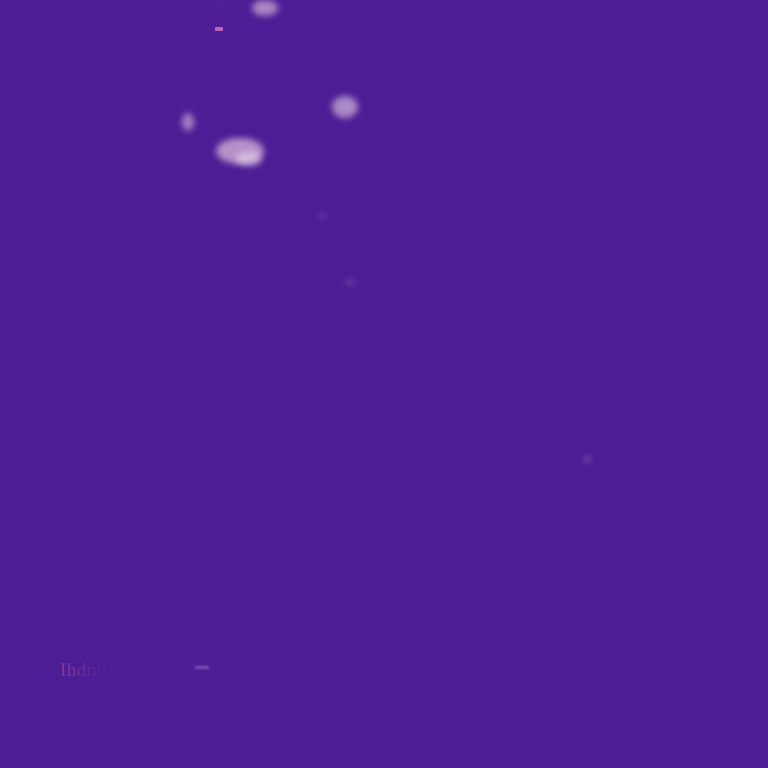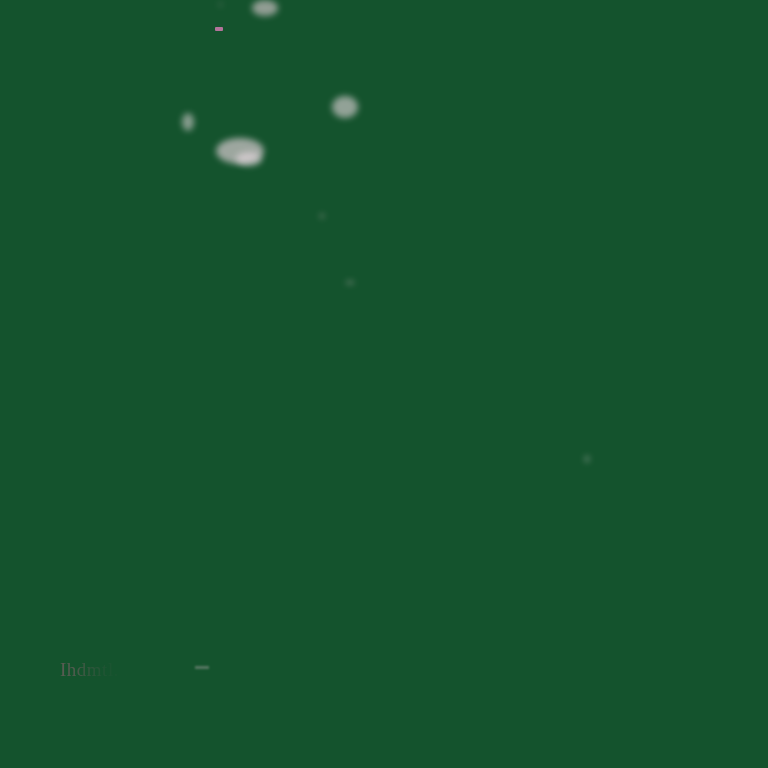--- a/index.html
+++ b/index.html
@@ -80,21 +80,21 @@
     width: 14px;
     height: 3px;
     background: #f0c8da;
     opacity: 0.3;
     filter: blur(1.2px);
   }
 </style>
 </head>
 <body>
 
-<div id="page" style="width: 768px; height: 768px; background: #14532d;">
+<div id="page" style="width: 768px; height: 768px; background: #4c1d95;">
 
   <div id="marks-layer">
       <div class="mark dash-mark" style="left: 215px; top: 27px; width: 8px; height: 4px; background: rgb(232, 127, 192); opacity: 0.75;"></div>
       <div class="mark smudge" style="left: 219px; top: 3px; width: 3px; height: 3px; background: rgb(242, 188, 213); opacity: 0.45;"></div>
       <div class="mark smudge" style="left: 252px; top: 0px; width: 26px; height: 16px; background: rgb(248, 219, 232); opacity: 0.55;"></div>
       <div class="mark smudge" style="left: 332px; top: 96px; width: 26px; height: 22px; background: rgb(250, 227, 238); opacity: 0.55;"></div>
       <div class="mark smudge" style="left: 182px; top: 113px; width: 12px; height: 18px; background: rgb(251, 231, 240); opacity: 0.5;"></div>
       <div class="mark smudge" style="left: 216px; top: 138px; width: 48px; height: 26px; background: rgb(249, 223, 236); opacity: 0.6;"></div>
       <div class="mark smudge" style="left: 236px; top: 152px; width: 26px; height: 14px; background: rgb(251, 230, 241); opacity: 0.5;"></div>
       <div class="mark smudge" style="left: 320px; top: 214px; width: 4px; height: 4px; background: rgb(244, 195, 216); opacity: 0.5;"></div>

